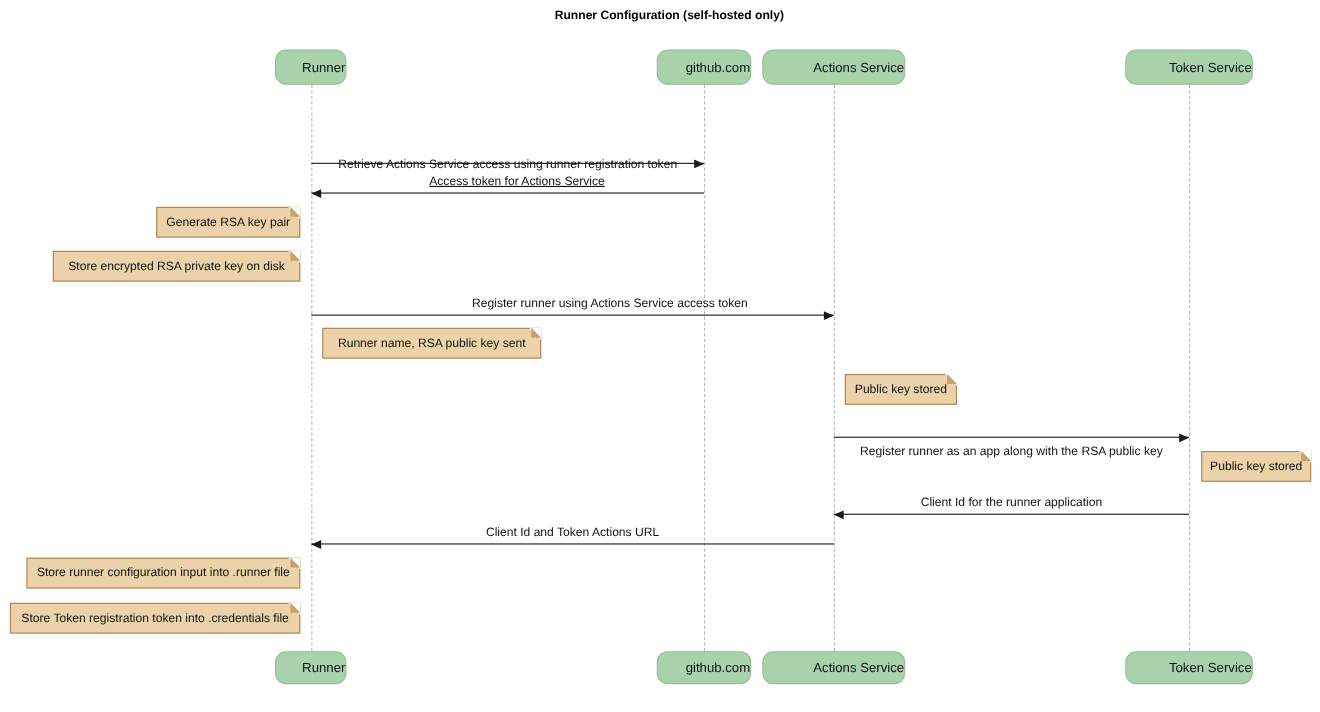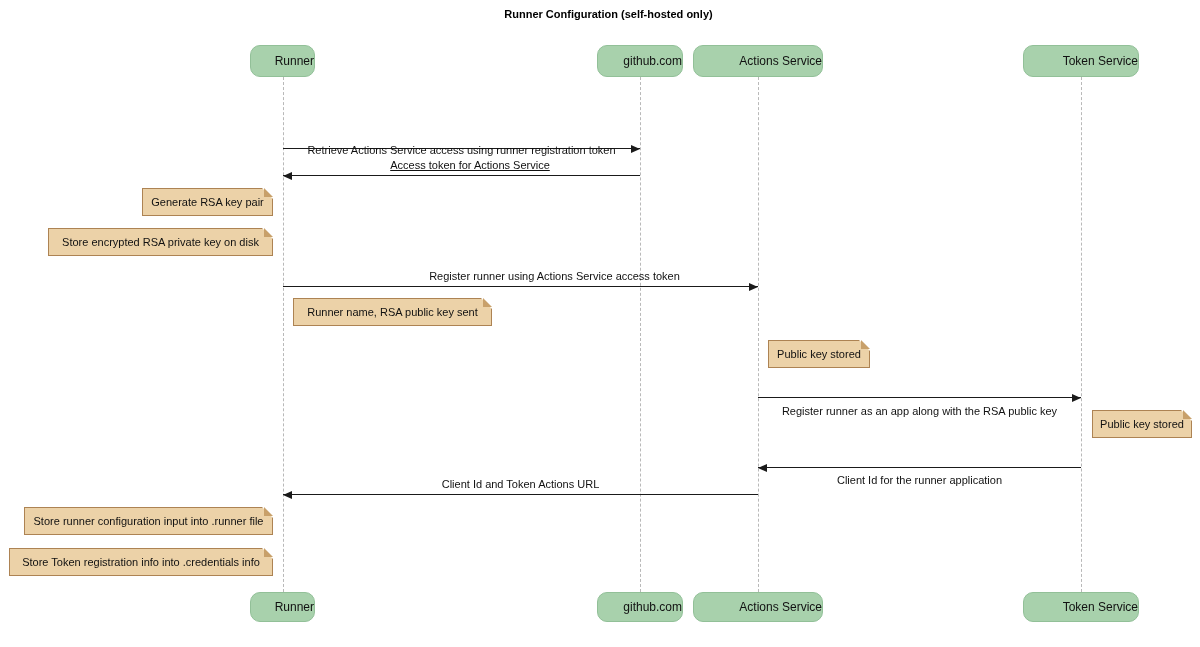--- a/index.html
+++ b/index.html
@@ -125,21 +125,21 @@
     <div class="arrow left" style="top: 171.5px; left: 283px;"></div>
     <div class="msg-label" style="left: 470px; top: 159px; color: rgb(17, 17, 17); text-decoration: underline;">Access token for Actions Service</div>
     <div class="msg-line" style="left: 283px; top: 286px; width: 475px;"></div>
     <div class="arrow right" style="top: 282.5px; left: 749px;"></div>
     <div class="msg-label" style="left: 520.5px; top: 270px; color: rgb(17, 17, 17); margin-left: 34px;">Register runner using Actions Service access token</div>
     <div class="msg-line" style="left: 758px; top: 397px; width: 323px;"></div>
     <div class="arrow right" style="top: 393.5px; left: 1072px;"></div>
     <div class="msg-label" style="left: 919.5px; top: 381px; color: rgb(17, 17, 17); margin-top: 24px;">Register runner as an app along with the RSA public key</div>
     <div class="msg-line" style="left: 758px; top: 467px; width: 323px;"></div>
     <div class="arrow left" style="top: 463.5px; left: 758px;"></div>
-    <div class="msg-label" style="left: 919.5px; top: 474px; color: rgb(17, 17, 17);">Client Id for the runner application</div>
+    <div class="msg-label" style="left: 919.5px; top: 451px; color: rgb(17, 17, 17);">Client Id for the runner application</div>
     <div class="msg-line" style="left: 283px; top: 494px; width: 475px;"></div>
     <div class="arrow left" style="top: 490.5px; left: 283px;"></div>
     <div class="msg-label" style="left: 520.5px; top: 478px; color: rgb(17, 17, 17);">Client Id and Token Actions URL</div>
     <div class="note" style="left: 48px; top: 228px; width: 225px; height: 28px; background: rgb(236, 210, 168); color: rgb(17, 17, 17);">
       <span>Store encrypted RSA private key on disk</span>
     </div>
     <div class="note" style="left: 142px; top: 188px; width: 131px; height: 28px; background: rgb(236, 210, 168); color: rgb(17, 17, 17);">
       <span>Generate RSA key pair</span>
     </div>
     <div class="note" style="left: 293px; top: 298px; width: 199px; height: 28px; background: rgb(236, 210, 168); color: rgb(17, 17, 17);">
@@ -148,15 +148,15 @@
     <div class="note" style="left: 768px; top: 340px; width: 102px; height: 28px; background: rgb(236, 210, 168); color: rgb(17, 17, 17);">
       <span>Public key stored</span>
     </div>
     <div class="note" style="left: 1092px; top: 410px; width: 100px; height: 28px; background: rgb(236, 210, 168); color: rgb(17, 17, 17);">
       <span>Public key stored</span>
     </div>
     <div class="note" style="left: 24px; top: 507px; width: 249px; height: 28px; background: rgb(236, 210, 168); color: rgb(17, 17, 17);">
       <span>Store runner configuration input into .runner file</span>
     </div>
     <div class="note" style="left: 9px; top: 548px; width: 264px; height: 28px; background: rgb(236, 210, 168); color: rgb(17, 17, 17);">
-      <span>Store Token registration info into .credentials info</span>
+      <span>Store Token registration token into .credentials file</span>
     </div>
   </div>
 
 </body></html>

